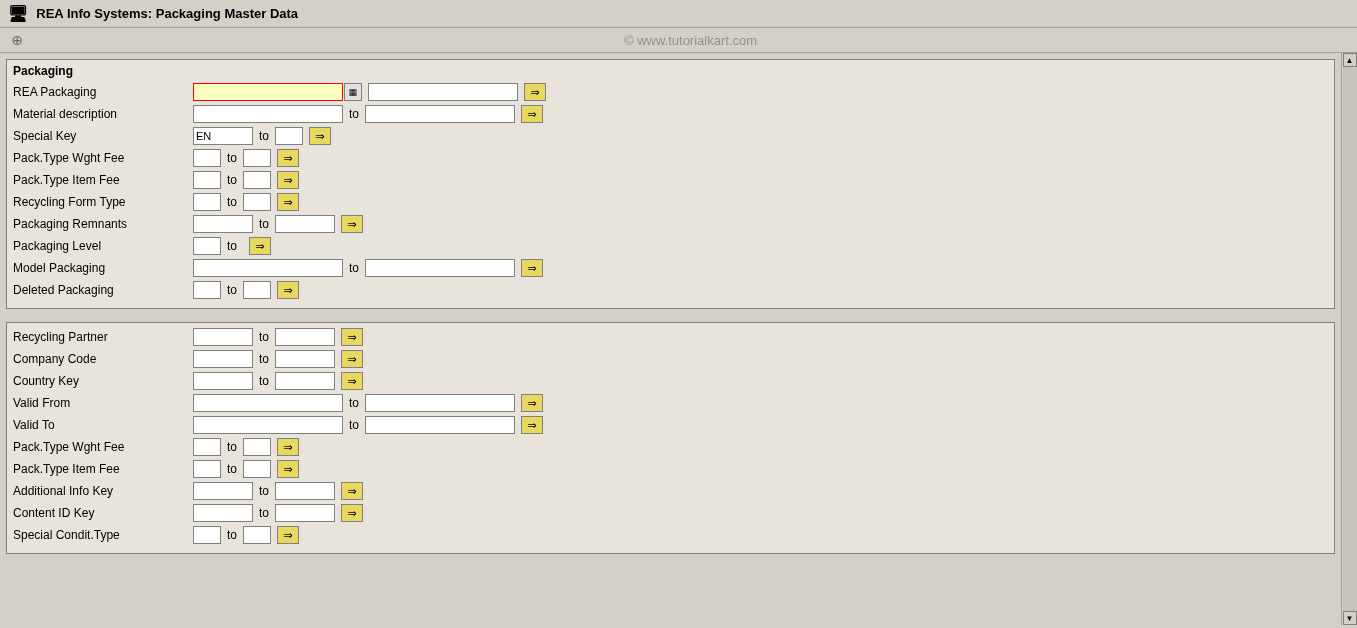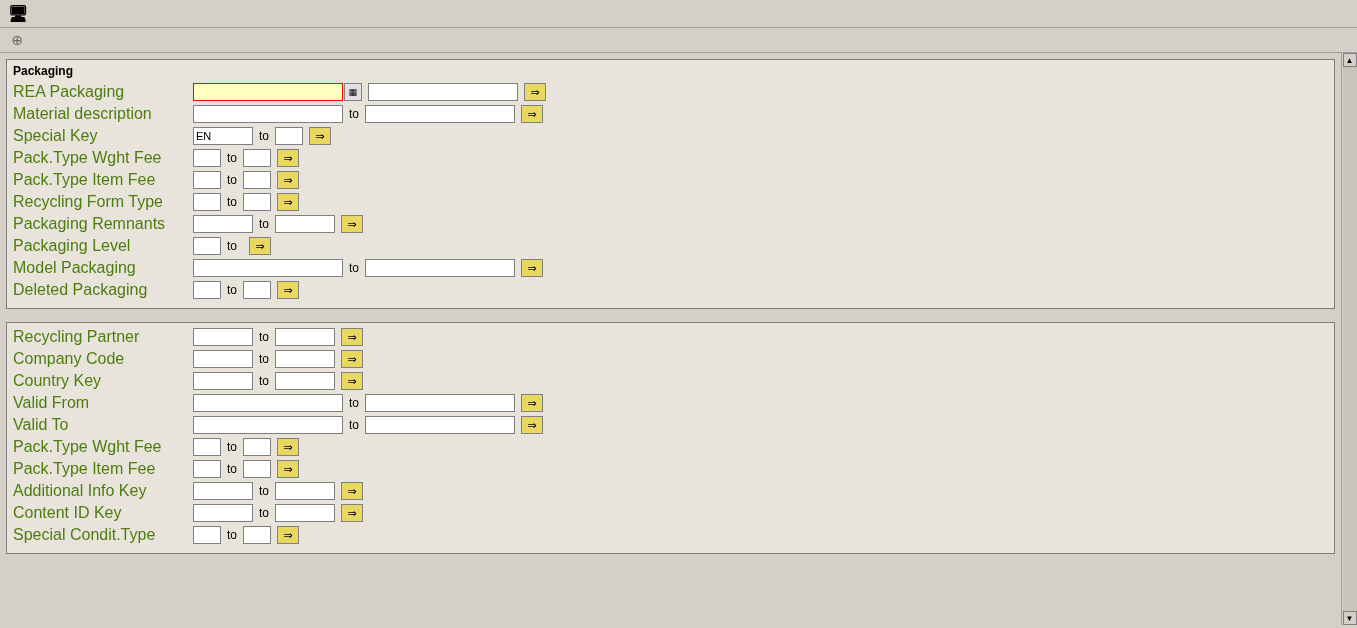--- a/index.html
+++ b/index.html
@@ -69,22 +69,22 @@
     }
     .form-row {
       display: flex;
       align-items: center;
       margin-bottom: 2px;
       min-height: 20px;
     }
     .form-label {
       width: 180px;
       min-width: 180px;
-      font-size: 16px;
-      color: #4d7c0f;
+      font-size: 12px;
+      color: #000000;
     }
     .form-input {
       height: 18px;
       border: 1px solid #808080;
       background: #fff;
       font-size: 11px;
       padding: 0 2px;
     }
     .input-sm { width: 28px; }
     .input-md { width: 60px; }
@@ -170,24 +170,26 @@
       justify-content: center;
       cursor: pointer;
       font-size: 14px;
     }
   </style>
 </head>
 <body>
 
 <div class="title-bar">
   <span style="font-size:16px;">🖥</span>
+  <span>REA Info Systems: Packaging Master Data</span>
 </div>
 
 <div class="toolbar">
   <span class="toolbar-icon">⊕</span>
+  <span class="watermark">© www.tutorialkart.com</span>
 </div>
 
 <div class="main-content">
   <div class="scroll-area">
 
     <div class="section">
       <div class="section-title">Packaging</div>
 
       <div class="form-row">
         <span class="form-label">REA Packaging</span>

